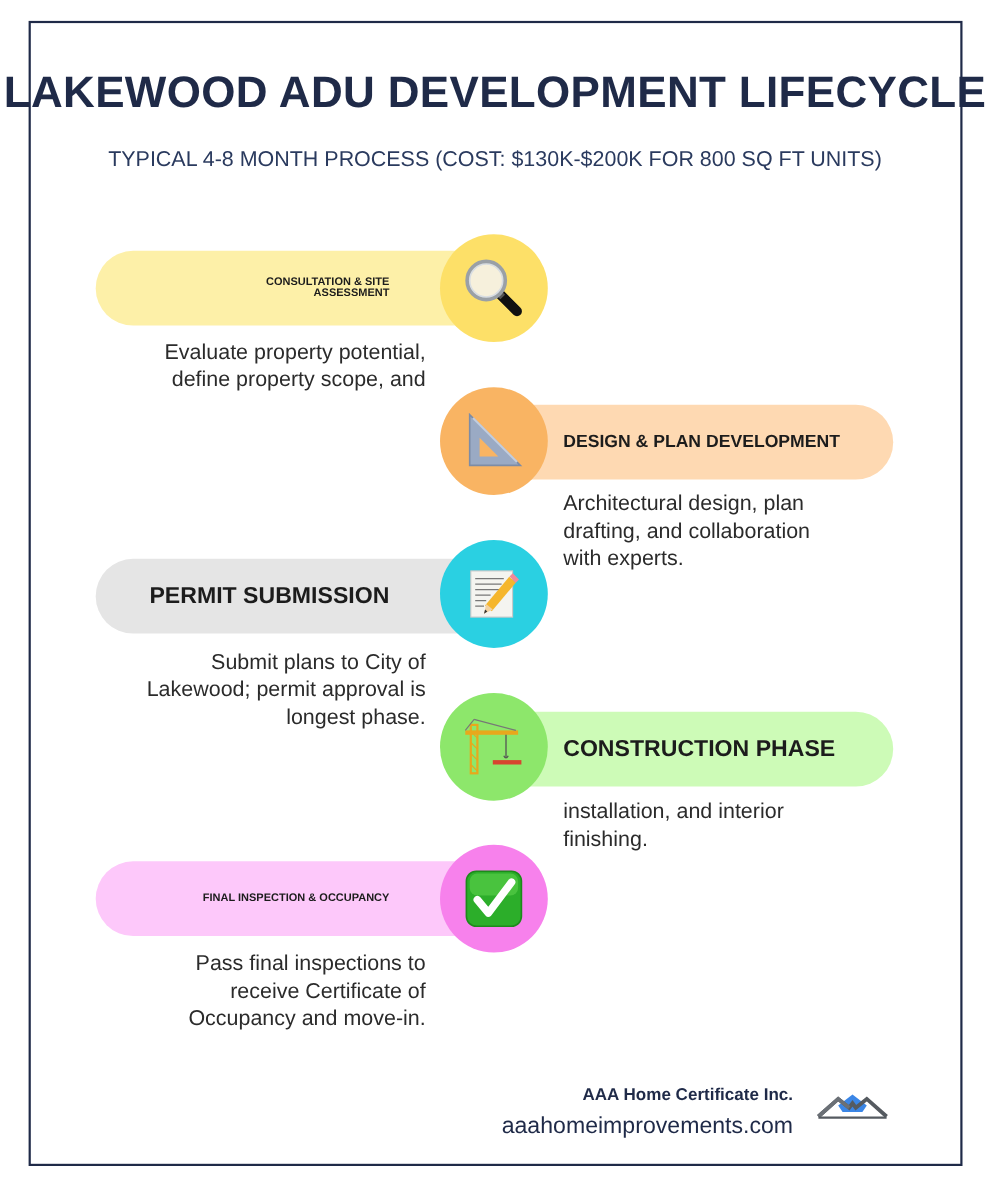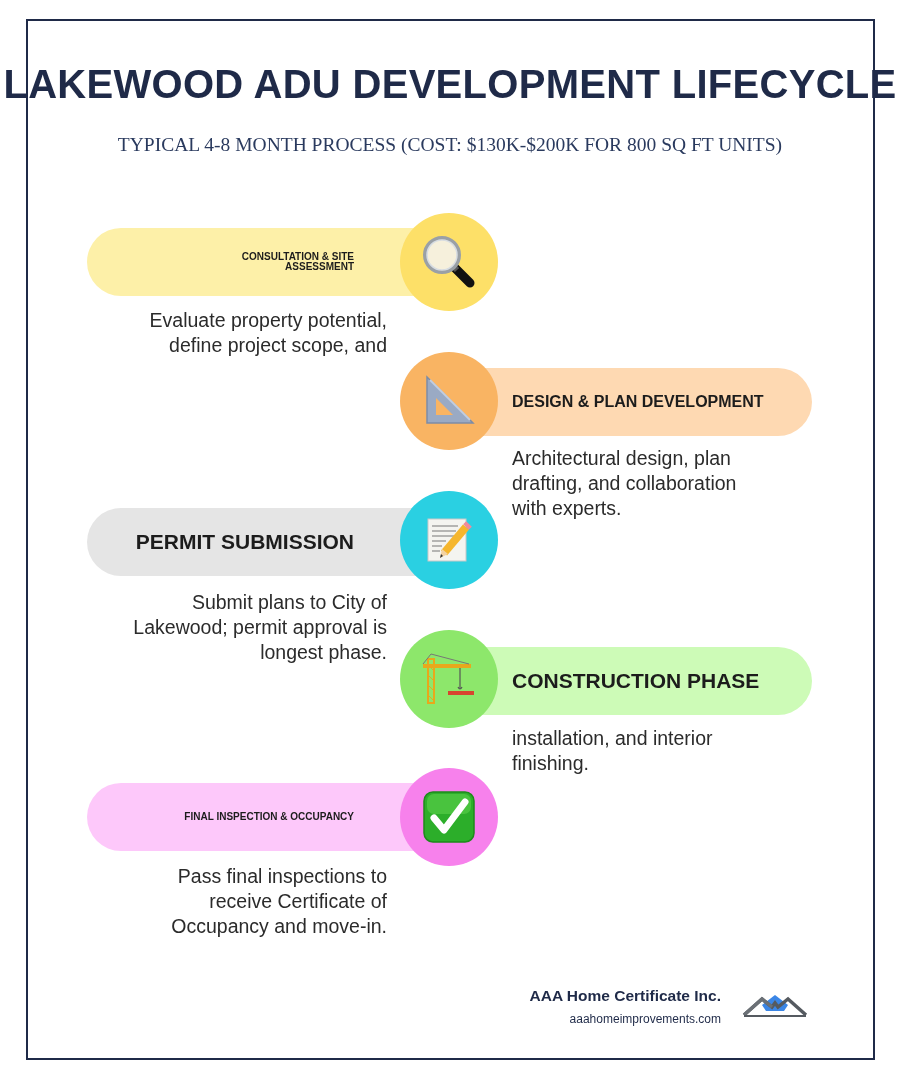--- a/index.html
+++ b/index.html
@@ -1,39 +1,39 @@
 <!DOCTYPE html>
 <html><head>
 <meta charset="utf-8">
 <style>
   * { box-sizing: border-box; margin: 0; padding: 0; }
   html, body { width: 900px; height: 1080px; background: #ffffff; overflow: hidden; }
   body { position: relative; font-family: "DejaVu Sans", sans-serif; color: #1f2a48; }
   .frame { position: absolute; left: 26px; top: 19px; width: 849px; height: 1041px; border: 2px solid #1f2a48; }
   .title { position: absolute; left: 0; width: 900px; top: 62px; text-align: center; font-family: "Liberation Sans", sans-serif; font-weight: 700; font-size: 40px; letter-spacing: 0.3px; color: #1f2a48; }
-  .subtitle { position: absolute; left: 0; width: 900px; top: 134px; text-align: center; font-family: Liberation Serif, serif; font-size: 19.5px; color: #2a3a5e; }
+  .subtitle { position: absolute; left: 0; width: 900px; top: 134px; text-align: center; font-family: Liberation Sans, sans-serif; font-size: 19.5px; color: #2a3a5e; }
 
   .pill { position: absolute; height: 68px; border-radius: 34px; display: flex; align-items: center; }
   .pill.left { left: 87px; width: 380px; justify-content: flex-end; padding-right: 113px; }
   .pill.right { left: 432px; width: 380px; justify-content: flex-start; padding-left: 80px; }
   .pill-label { font-family: "Liberation Sans", sans-serif; font-weight: 700; color: #1c1c1c; line-height: 1.05; }
   .pill.left .pill-label { text-align: right; }
   .lbl-sm { font-size: 10px; }
   .lbl-md { font-size: 16px; }
   .lbl-lg { font-size: 21px; }
 
   .circle { position: absolute; left: 400px; width: 98px; height: 98px; border-radius: 50%; display: flex; align-items: center; justify-content: center; }
   .circle svg { display: block; }
 
   .desc { position: absolute; font-family: "Liberation Sans", sans-serif; font-size: 19.5px; line-height: 25px; color: #2b2b2b; }
   .desc.left { left: 90px; width: 297px; text-align: right; }
   .desc.right { left: 512px; width: 270px; text-align: left; }
 
   .brand { position: absolute; left: 440px; width: 281px; top: 987px; text-align: right; font-family: "Liberation Sans", sans-serif; font-weight: 700; font-size: 15.5px; color: #1f2a48; }
-  .url { position: absolute; left: 440px; width: 281px; top: 1012px; text-align: right; font-family: "Liberation Sans", sans-serif; font-size: 12px; color: #1f2a48; }
+  .url { position: absolute; left: 440px; width: 281px; top: 1012px; text-align: right; font-family: "Liberation Sans", sans-serif; font-size: 21px; color: #1f2a48; }
   .logo { position: absolute; left: 742px; top: 993px; }
 </style>
 </head>
 <body>
 
 <div class="frame"></div>
 
 <h1 class="title">LAKEWOOD ADU DEVELOPMENT LIFECYCLE</h1>
 <div class="subtitle">TYPICAL 4-8 MONTH PROCESS (COST: $130K-$200K FOR 800 SQ FT UNITS)</div>
 
@@ -46,21 +46,21 @@
 <div class="circle" style="top:213px;background:#fde068;">
   <svg width="58" height="58" viewBox="0 0 58 58">
     <line x1="33" y1="33" x2="50" y2="50" stroke="#111" stroke-width="9" stroke-linecap="round"></line>
     <line x1="33" y1="33" x2="37" y2="37" stroke="#555" stroke-width="6"></line>
     <circle cx="22" cy="22" r="17" fill="#f6f0dc" stroke="#9aa0a6" stroke-width="4"></circle>
     <circle cx="22" cy="22" r="15" fill="none" stroke="#d8dde2" stroke-width="1.5"></circle>
   </svg>
 </div>
 <div class="desc left" style="top:308px;">
   <div>Evaluate property potential,</div>
-  <div>define project scope, and</div>
+  <div>define property scope, and</div>
 </div>
 
 <div class="pill right" style="top:368px;background:#fed9b2;">
   <div class="pill-label lbl-md">DESIGN &amp; PLAN DEVELOPMENT</div>
 </div>
 <div class="circle" style="top:352px;background:#f9b463;">
   <svg width="60" height="60" viewBox="0 0 60 60">
     <polygon points="8,6 8,52 54,52" fill="#9aaac4" stroke="#7d8ca6" stroke-width="1.5"></polygon>
     <polygon points="17,27 17,44 34,44" fill="#f9b463"></polygon>
     <line x1="11" y1="9" x2="51" y2="49" stroke="#c3cedf" stroke-width="2"></line>

